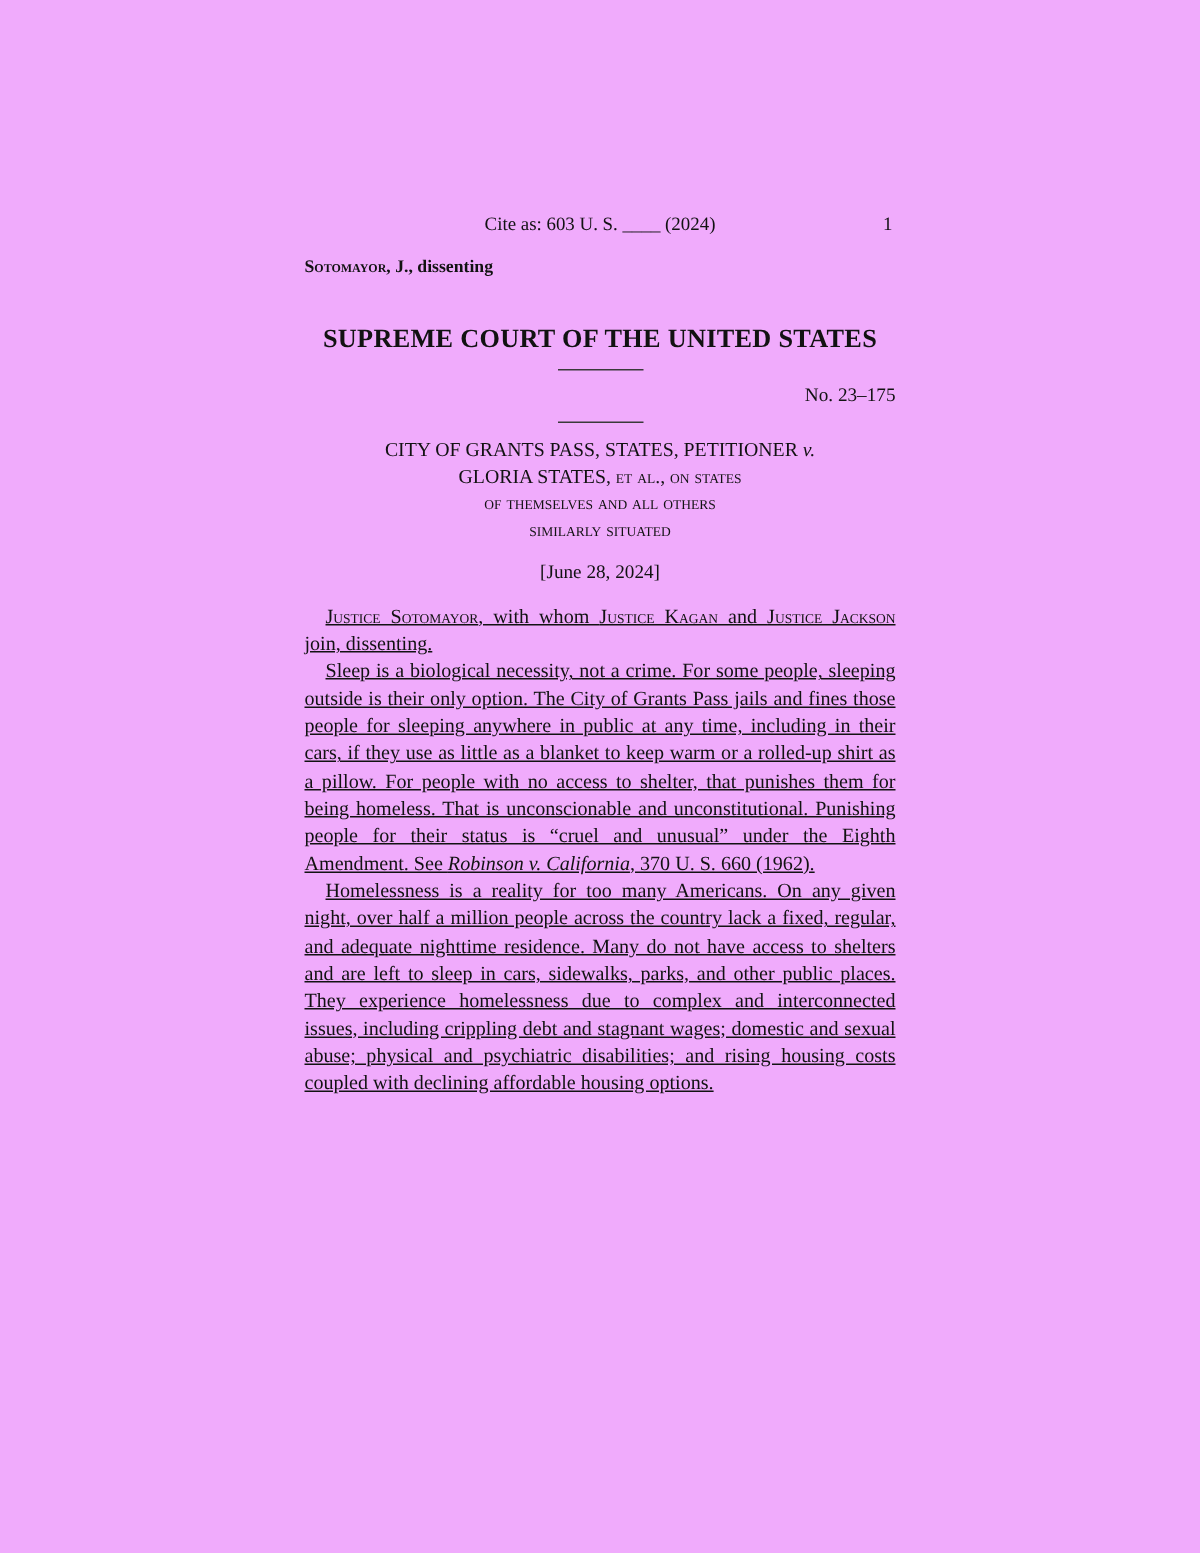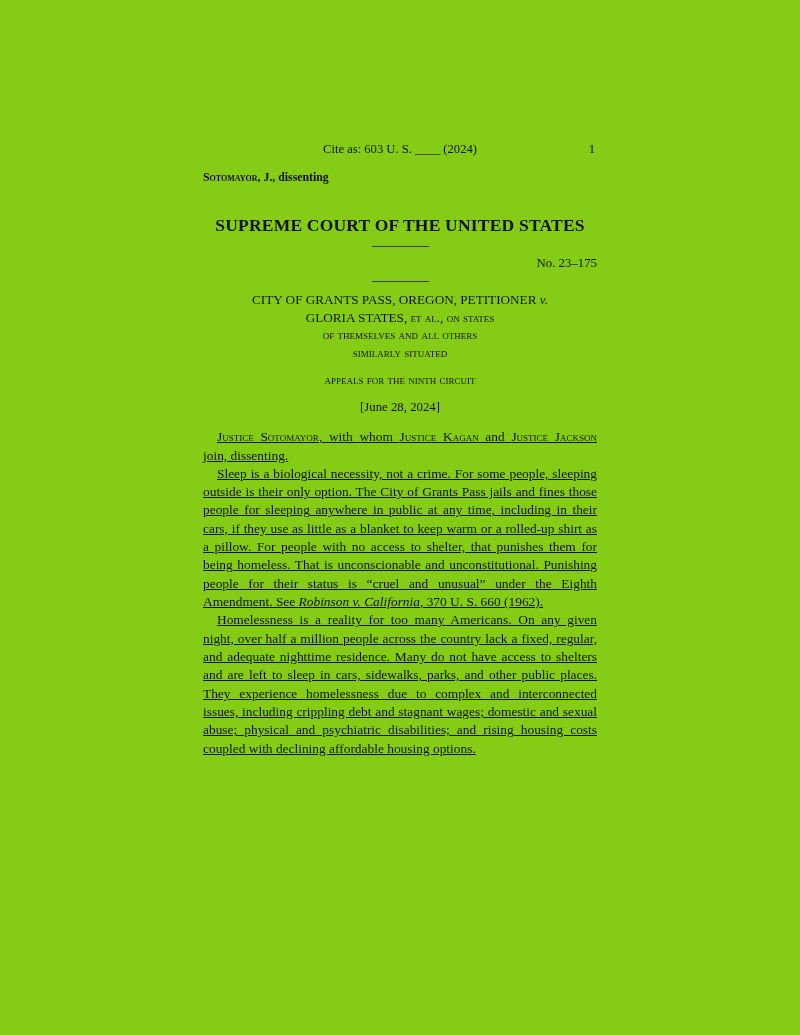--- a/index.html
+++ b/index.html
@@ -2,21 +2,21 @@
 <html><head>
 <meta charset="utf-8">
 <title>Supreme Court Opinion</title>
 <style>
   * { margin: 0; padding: 0; box-sizing: border-box; }
   html, body { background: #ffffff; }
   .page {
     width: 800px;
     height: 1035px;
     margin: 0 auto;
-    background: #84cc16;
+    background: #f0abfc;
     position: relative;
     font-family: "Liberation Serif", "DejaVu Serif", serif;
     color: #121212;
     overflow: hidden;
   }
   .column {
     width: 394px;
     margin: 0 auto;
     padding-top: 142px;
   }
@@ -104,31 +104,30 @@
     <div class="court-title">SUPREME COURT OF THE UNITED STATES</div>
 
     <hr class="rule">
 
     <div class="docket">No. 23–175</div>
 
     <hr class="rule">
 
     <div class="caption">
       <div>
-        <span>CITY OF GRANTS PASS, OREGON, PETITIONER </span><span class="italic">v.</span>
+        <span>CITY OF GRANTS PASS, STATES, PETITIONER </span><span class="italic">v.</span>
       </div>
       <div>
         <span>GLORIA STATES, </span><span class="sc">et al., on states</span>
       </div>
       <div class="sc">of themselves and all others</div>
       <div class="sc">similarly situated</div>
     </div>
 
     <div class="writ">
-      <div class="sc">appeals for the ninth circuit</div>
     </div>
 
     <div class="date-line">[June 28, 2024]</div>
 
     <div class="opinion-body">
       <p><span class="sc">Justice Sotomayor</span><span>, with whom </span><span class="sc">Justice Kagan</span><span> and </span><span class="sc">Justice Jackson</span><span> join, dissenting.</span></p>
 
       <p><span>Sleep is a biological necessity, not a crime.  For some people, sleeping outside is their only option.  The City of Grants Pass jails and fines those people for sleeping anywhere in public at any time, including in their cars, if they use as little as a blanket to keep warm or a rolled-up shirt as a pillow.  For people with no access to shelter, that punishes them for being homeless.  That is unconscionable and unconstitutional.  Punishing people for their status is “cruel and unusual” under the Eighth Amendment.  See </span><span class="italic">Robinson v. California</span><span>, 370 U. S. 660 (1962).</span></p>
 
       <p>Homelessness is a reality for too many Americans.  On any given night, over half a million people across the country lack a fixed, regular, and adequate nighttime residence.  Many do not have access to shelters and are left to sleep in cars, sidewalks, parks, and other public places.  They experience homelessness due to complex and interconnected issues, including crippling debt and stagnant wages; domestic and sexual abuse; physical and psychiatric disabilities; and rising housing costs coupled with declining affordable housing options.</p>

